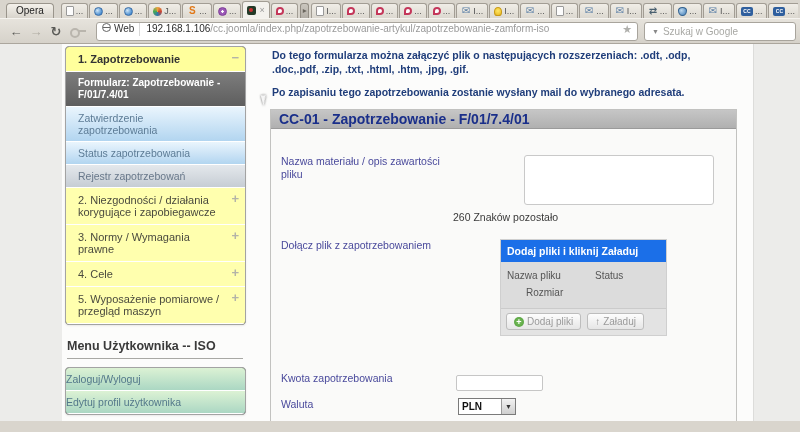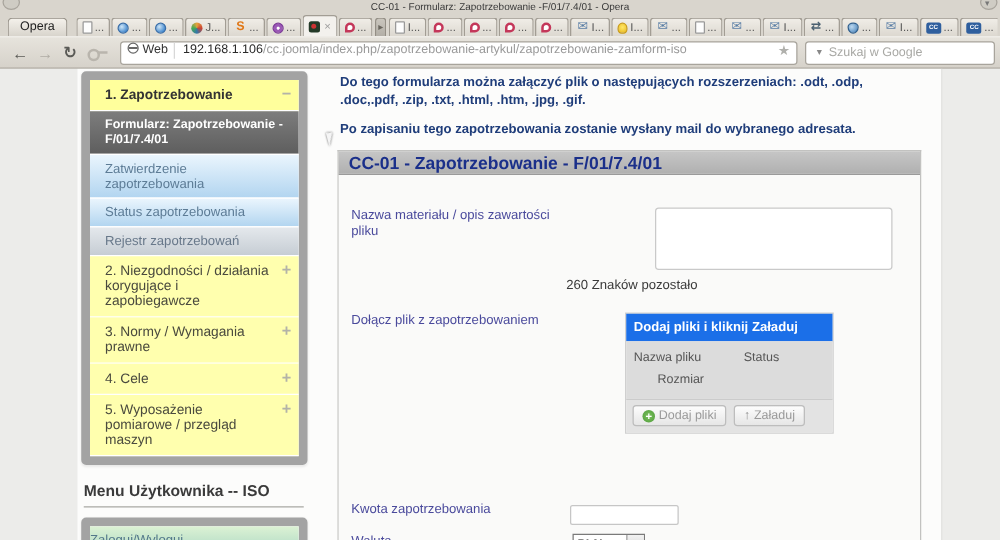--- a/index.html
+++ b/index.html
@@ -61,21 +61,21 @@
   .caret { font-size:7px; color:#888; margin-right:4px; }
   .search-input { flex:1; border:none; outline:none; font-size:10px; color:#333; font-family:inherit; background:transparent; }
   .search-input::placeholder { color:#a8a8a4; }
 
   
   .page { position:relative; height:377px; background:#ececea; overflow:hidden; }
   .content-col { position:absolute; left:62px; top:0; width:692px; height:100%; background:#fcfcfb; border-right:1px solid #dcdcda; }
 
   
   .sidebar { position:absolute; left:65px; top:2px; width:181px; }
-  .menu-box { border:7px solid #a3a3a3; border-radius:4px; overflow:hidden; box-shadow:0 1px 2px rgba(0,0,0,0.08); background:#ffffff; }
+  .menu-box { border:1px solid #a3a3a3; border-radius:4px; overflow:hidden; box-shadow:0 1px 2px rgba(0,0,0,0.08); background:#000000; }
   .mi { position:relative; padding:5px 20px 5px 9px; font-size:10.5px; line-height:12px; border-bottom:1px solid #fff; cursor:pointer; }
   .mi-header { background:#ffff9c; color:#333; font-weight:bold; font-size:11px; padding:6px 20px 6px 12px; }
   .mi-sel { background:linear-gradient(#7d7d7d,#5e5e5e); color:#fff; font-weight:bold; font-size:10px; padding:5px 10px 5px 12px; }
   .mi-blue { background:linear-gradient(#eaf5fd,#b2d5f0); color:#5d7c96; padding-left:12px; }
   .mi-gray { background:linear-gradient(#e4e8ec,#c6cdd4); color:#68788a; padding-left:12px; }
   .mi-yellow { background:#ffffae; color:#4a4a3e; font-size:11px; padding:6px 20px 6px 12px; }
   .pm { position:absolute; right:6px; top:5px; color:#b3b3a8; font-size:13px; font-weight:bold; line-height:12px; }
   .user-title { margin:14px 0 0 2px; font-size:12.5px; font-weight:bold; color:#3a3a3a; padding-bottom:5px; border-bottom:1px solid #a8a8a4; width:176px; }
   .user-box { margin-top:8px; }
   .mi-green { background:linear-gradient(#dcf2d4,#abd7c3); color:#53788a; padding-left:0; }
@@ -100,35 +100,30 @@
   .up-row2 { padding:6px 0 0 25px; }
   .up-foot { display:flex; gap:6px; background:#e3e3e3; border-top:1px solid #cbcbcb; padding:4px 5px 5px 5px; }
   .ubtn { display:flex; align-items:center; gap:3px; height:17px; padding:0 7px; background:linear-gradient(#fdfdfd,#e6e6e6); border:1px solid #bdbdbd; border-radius:3px; font-size:10px; color:#9a9a9a; }
   .plus-ico { display:inline-block; width:10px; height:10px; border-radius:50%; background:radial-gradient(circle,#7cc35e,#4e9a3a); color:#fff; font-size:9px; font-weight:bold; line-height:10px; text-align:center; }
   .up-arrow { color:#8e8e8e; font-size:10px; font-weight:bold; }
   .txt-input { width:87px; height:16px; border:1px solid #c6c6c6; border-radius:2px; background:#fff; outline:none; font-family:inherit; font-size:10px; padding:0 3px; }
   .select { display:flex; width:58px; height:17px; border:1px solid #7a7a7a; background:#fff; margin-left:2px; }
   .sel-val { flex:1; font-size:10px; font-weight:bold; color:#111; line-height:15px; padding-left:3px; }
   .sel-btn { width:14px; background:linear-gradient(#f2f2f2,#cfcfcf); border-left:1px solid #9a9a9a; color:#333; font-size:7px; line-height:15px; text-align:center; }
   .row-gap1 { margin-top:16px;gap:44px; }
-  .row-gap2 { margin-top:54px; }
+  .row-gap2 { margin-top:36px; }
   .row-gap3 { margin-top:7px; }
 
   .cursor { position:absolute; left:262px; top:50px; width:0; height:0; border-left:5px solid #f5f5f5; border-right:4px solid transparent; border-bottom:10px solid transparent; border-top:1px solid transparent; filter:drop-shadow(0 0 1px #555); transform:rotate(-15deg); }
 </style>
 </head>
 <body>
 
 <div class="window">
 
-  <div class="titlebar">
-    <span class="corner-knob left"></span>
-    <span>CC-01 - Formularz:  Zapotrzebowanie  -F/01/7.4/01 - Opera</span>
-    <span class="corner-knob right"></span>
-  </div>
 
   <div class="tabbar">
     <div class="opera-btn">Opera</div>
     <div class="tab-strip">
         <div class="tab">
           <span class="tico tico-doc"></span>
           <span>...</span>
         </div>
         <div class="tab">
           <span class="tico tico-globe"></span>

